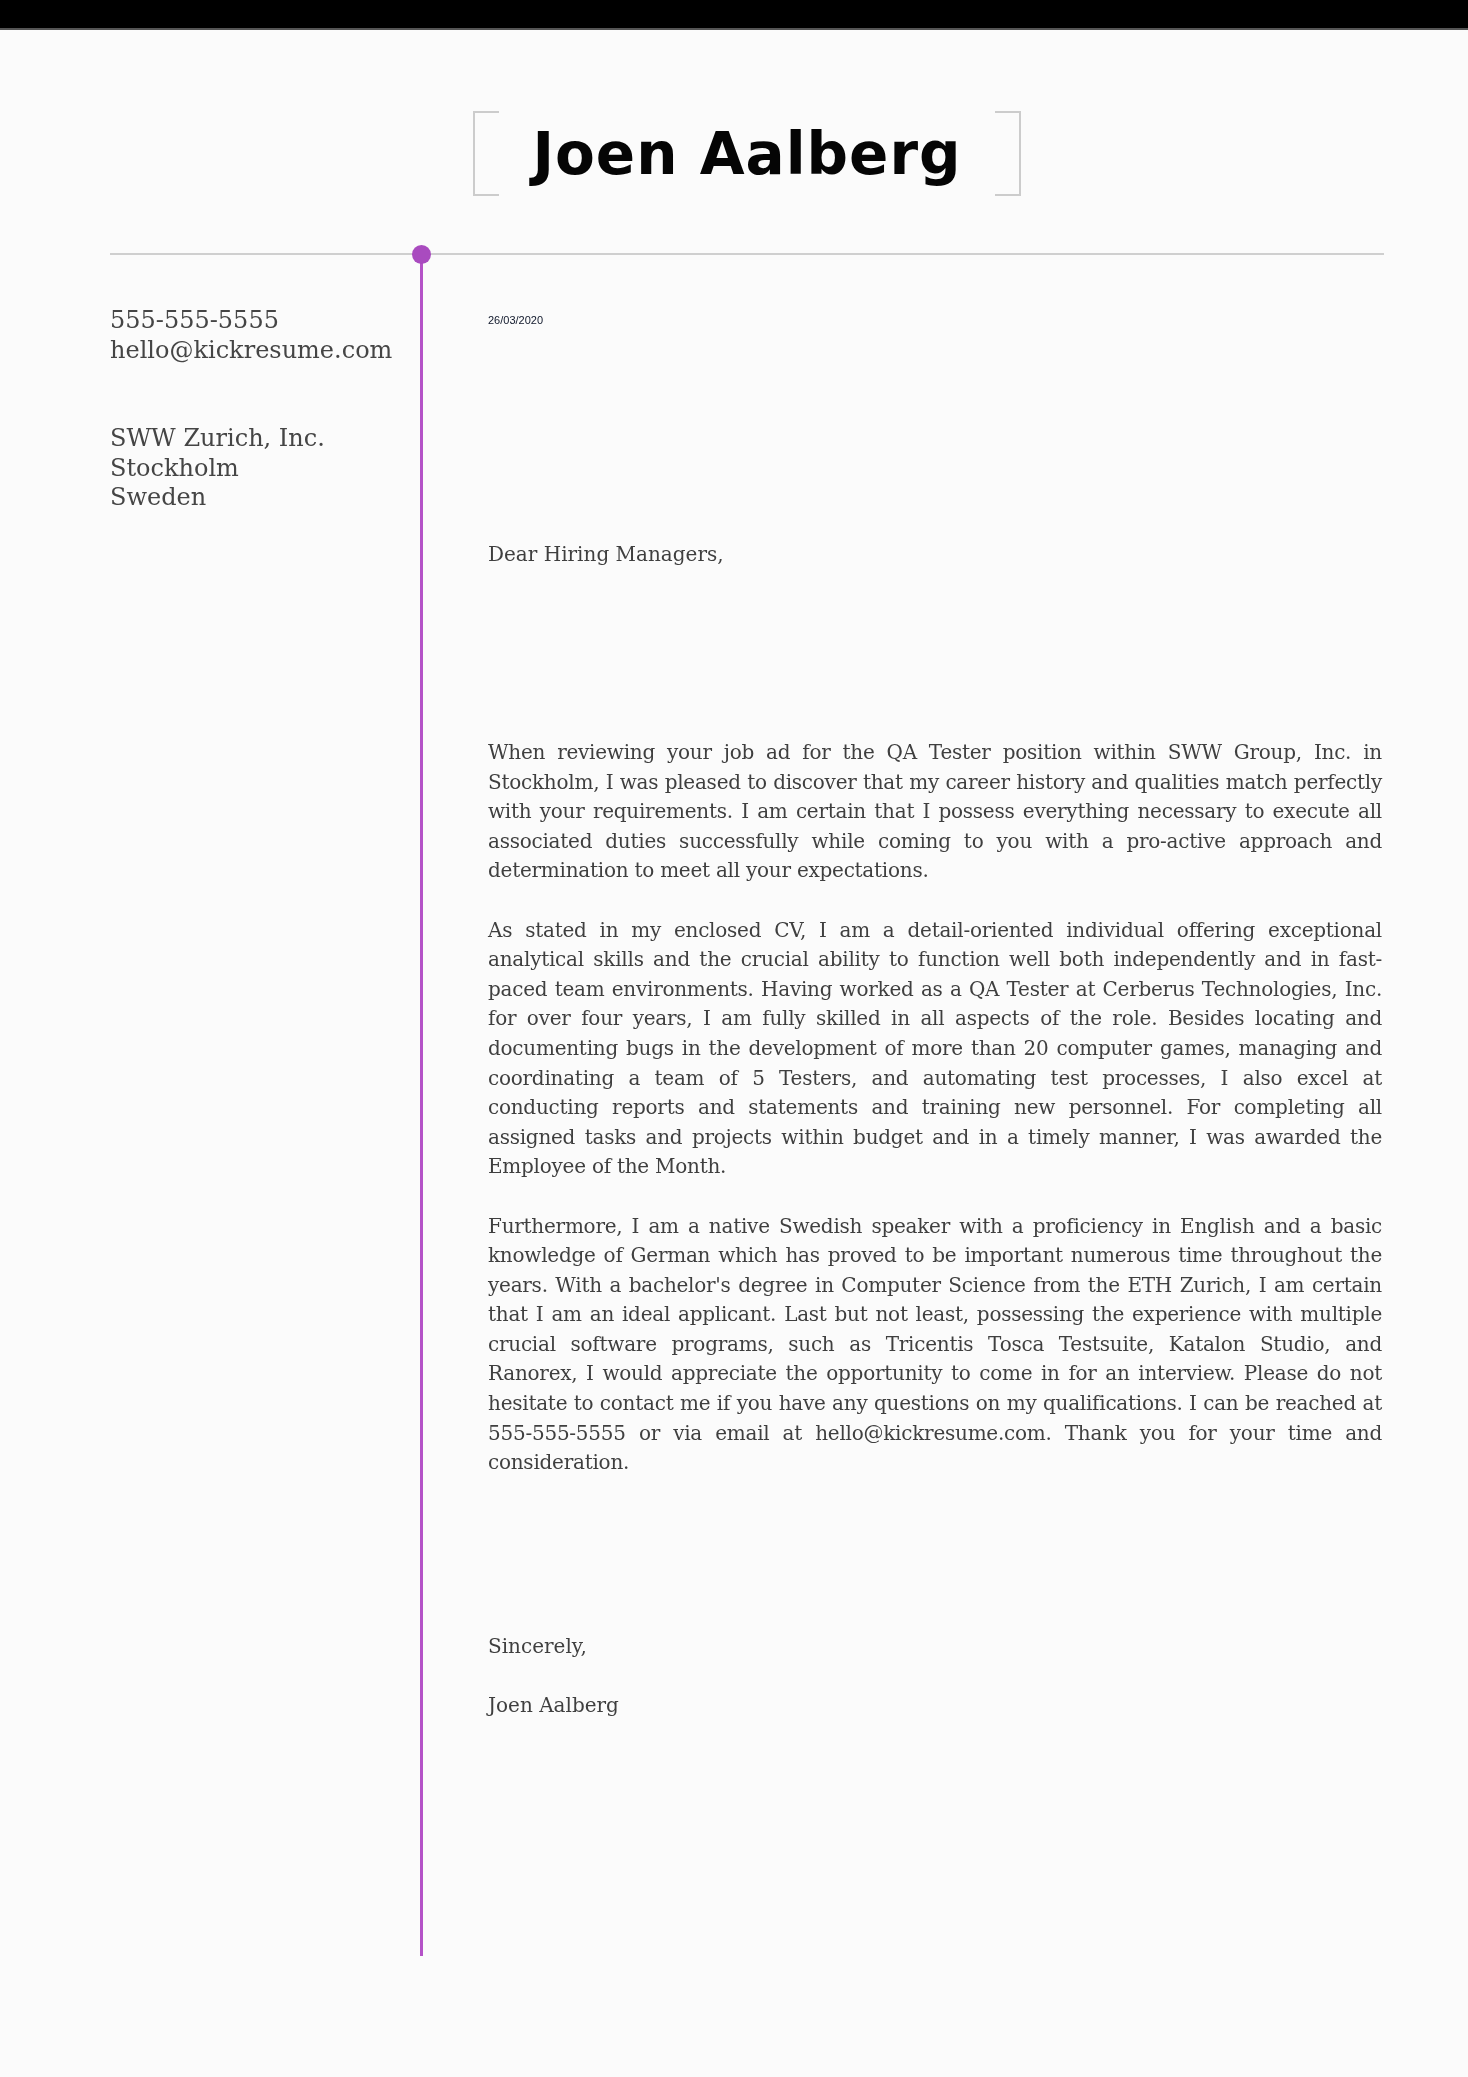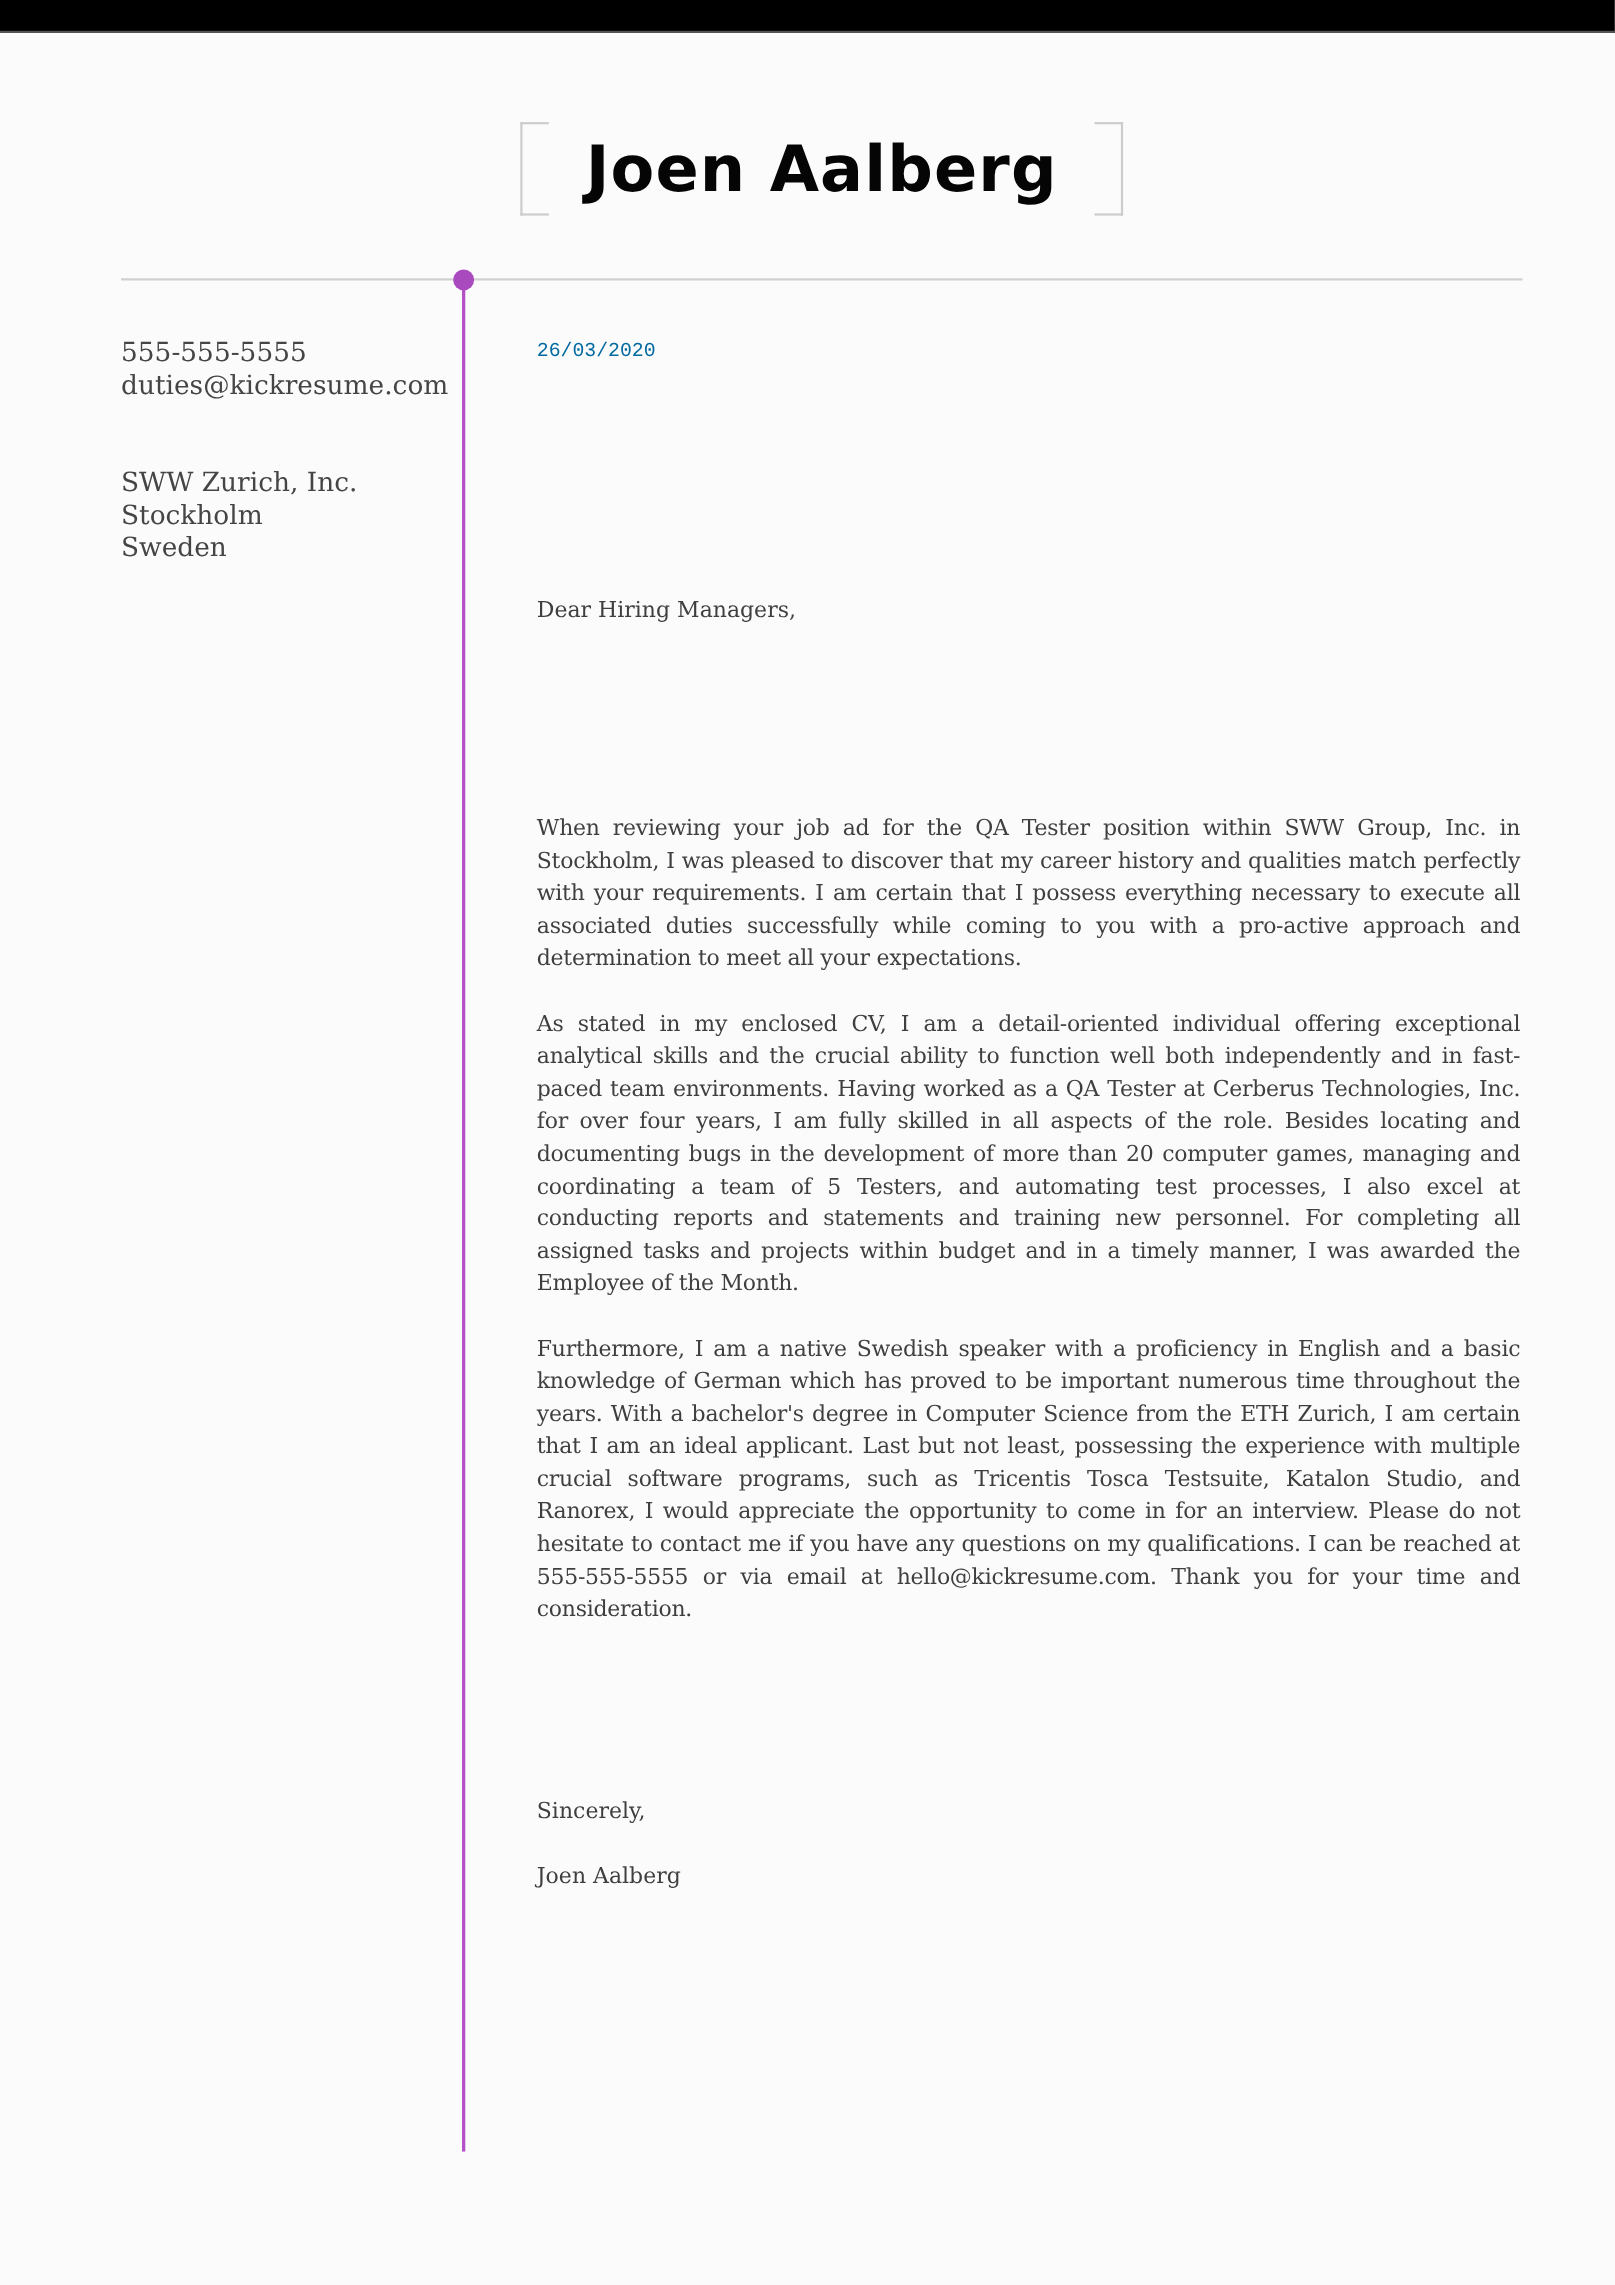--- a/index.html
+++ b/index.html
@@ -74,24 +74,24 @@
     .left-col div.line { white-space: nowrap; }
     .right-col {
       position: absolute;
       left: 488px; top: 306px;
       width: 894px;
       font-size: 20px;
       line-height: 29.6px;
       color: #3f3f3f;
     }
     .date {
-      font-family: Liberation Mono, monospace;
-      font-size: 18px;
+      font-family: Liberation Sans, sans-serif;
+      font-size: 11px;
       line-height: 24px;
-      color: #0369a1;
+      color: #0f172a;
       margin-top: 2px;
     }
     .subject { margin-top: 0px; }
     .salutation { position: absolute; top: 234px; left: 0; }
     .body-paras {
       position: absolute; top: 432px; left: 0; width: 894px;
       text-align: justify;
     }
     .body-paras p { margin: 0 0 29.6px 0; letter-spacing: -0.25px; }
     .closing { position: absolute; top: 1326px; left: 0; }
@@ -108,21 +108,21 @@
   <div class="name">Joen Aalberg</div>
 </div>
 
 <div class="h-rule"></div>
 <div class="v-rule"></div>
 <div class="dot"></div>
 
 <div class="left-col">
   <div class="block">
     <div class="line">555-555-5555</div>
-    <div class="line">duties@kickresume.com</div>
+    <div class="line">hello@kickresume.com</div>
   </div>
   <div class="block">
     <div class="line">SWW Zurich, Inc.</div>
     <div class="line">Stockholm</div>
     <div class="line">Sweden</div>
   </div>
 </div>
 
 <div class="right-col">
   <div class="date">26/03/2020</div>

